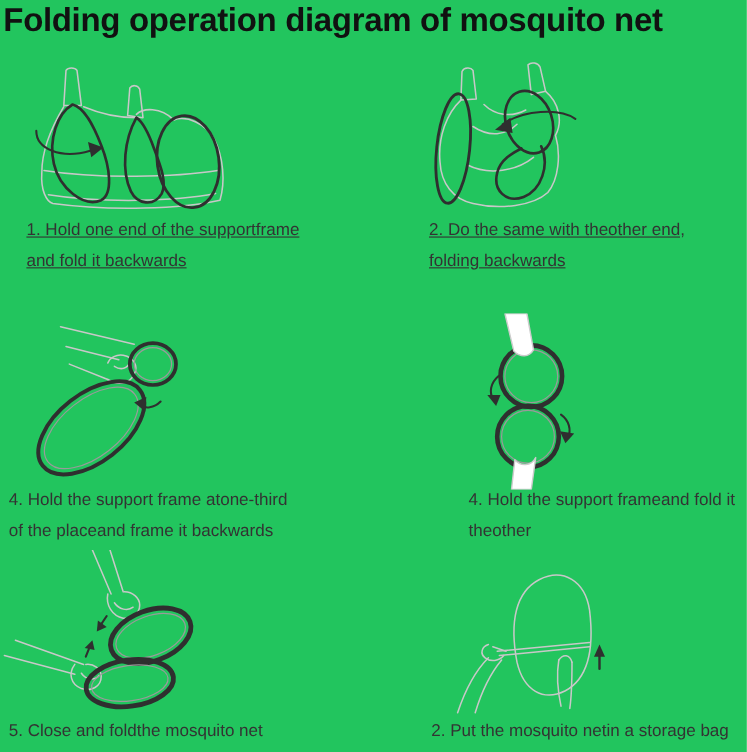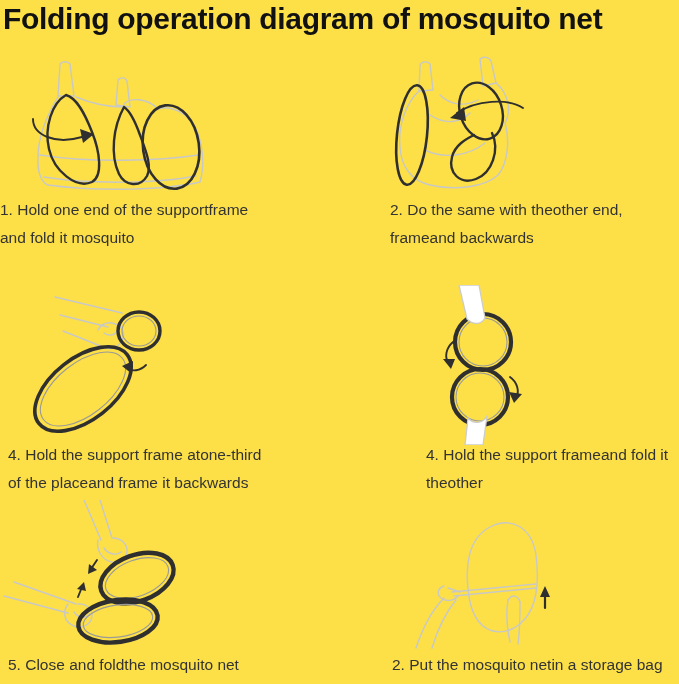--- a/index.html
+++ b/index.html
@@ -1,33 +1,33 @@
 <!DOCTYPE html>
 <html><head>
 <meta charset="utf-8">
 <style>
   html,body{margin:0;padding:0;background:#fff;}
   .canvas{
-    position:relative;width:679px;height:684px;background:#fde047;
+    position:relative;width:679px;height:684px;background:#22c55e;
     font-family:"Liberation Sans", sans-serif;overflow:hidden;
   }
   .title{
     position:absolute;left:3px;top:2px;margin:0;
     font-size:30px;font-weight:bold;color:#111;letter-spacing:-0.3px;
     white-space:nowrap;
   }
   .fig{position:absolute;}
   .fig svg{display:block;}
   .caption{position:absolute;color:#333;font-size:15.5px;line-height:28px;}
   .cap-line{white-space:nowrap;}
   
   #fig1{left:0;top:55px;}   #fig2{left:340px;top:55px;}
   #fig3{left:0;top:285px;}  #fig4{left:340px;top:285px;}
   #fig5{left:0;top:500px;}  #fig6{left:340px;top:500px;}
-  #cap1{left:0;top:196px;}   #cap2{left:390px;top:196px;}
+  #cap1{left:24px;top:196px;text-decoration:underline;}   #cap2{left:390px;top:196px;text-decoration:underline;}
   #cap3{left:8px;top:441px;}   #cap4{left:390px;top:441px;margin-left:36px;}
   #cap5{left:8px;top:651px;}   #cap6{left:392px;top:651px;}
   
   .lt{stroke:#c8c8c8;fill:none;stroke-width:1.4;stroke-linecap:round;stroke-linejoin:round;}
   .dk{stroke:#2f2f2f;fill:none;stroke-width:2.4;stroke-linecap:round;stroke-linejoin:round;}
   .ring{stroke:#2f2f2f;fill:none;stroke-width:4.2;}
   .ringhl{stroke:#9a9a9a;fill:none;stroke-width:1.1;}
   .arrow{stroke:#2f2f2f;fill:none;stroke-width:1.9;stroke-linecap:round;}
   .ah{fill:#2f2f2f;stroke:none;}
   .hand{fill:#ffffff;stroke:#cccccc;stroke-width:1.3;stroke-linejoin:round;}
@@ -171,25 +171,25 @@
       </g>
       <g>
         <path class="arrow" d="M205,108 L205,95" style="stroke-width:2.2"></path>
         <polygon class="ah" points="205,86 200,97 210,97"></polygon>
       </g>
     </svg>
   </div>
 
   <div class="caption" id="cap1">
     <div class="cap-line">1. Hold one end of the supportframe</div>
-    <div class="cap-line">and fold it mosquito</div>
+    <div class="cap-line">and fold it backwards</div>
   </div>
   <div class="caption" id="cap2">
     <div class="cap-line">2. Do the same with theother end,</div>
-    <div class="cap-line">frameand backwards</div>
+    <div class="cap-line">folding backwards</div>
   </div>
   <div class="caption" id="cap3">
     <div class="cap-line">4. Hold the support frame atone-third</div>
     <div class="cap-line">of the placeand frame it backwards</div>
   </div>
   <div class="caption" id="cap4">
     <div class="cap-line">4. Hold the support frameand fold it</div>
     <div class="cap-line">theother</div>
   </div>
   <div class="caption" id="cap5">

